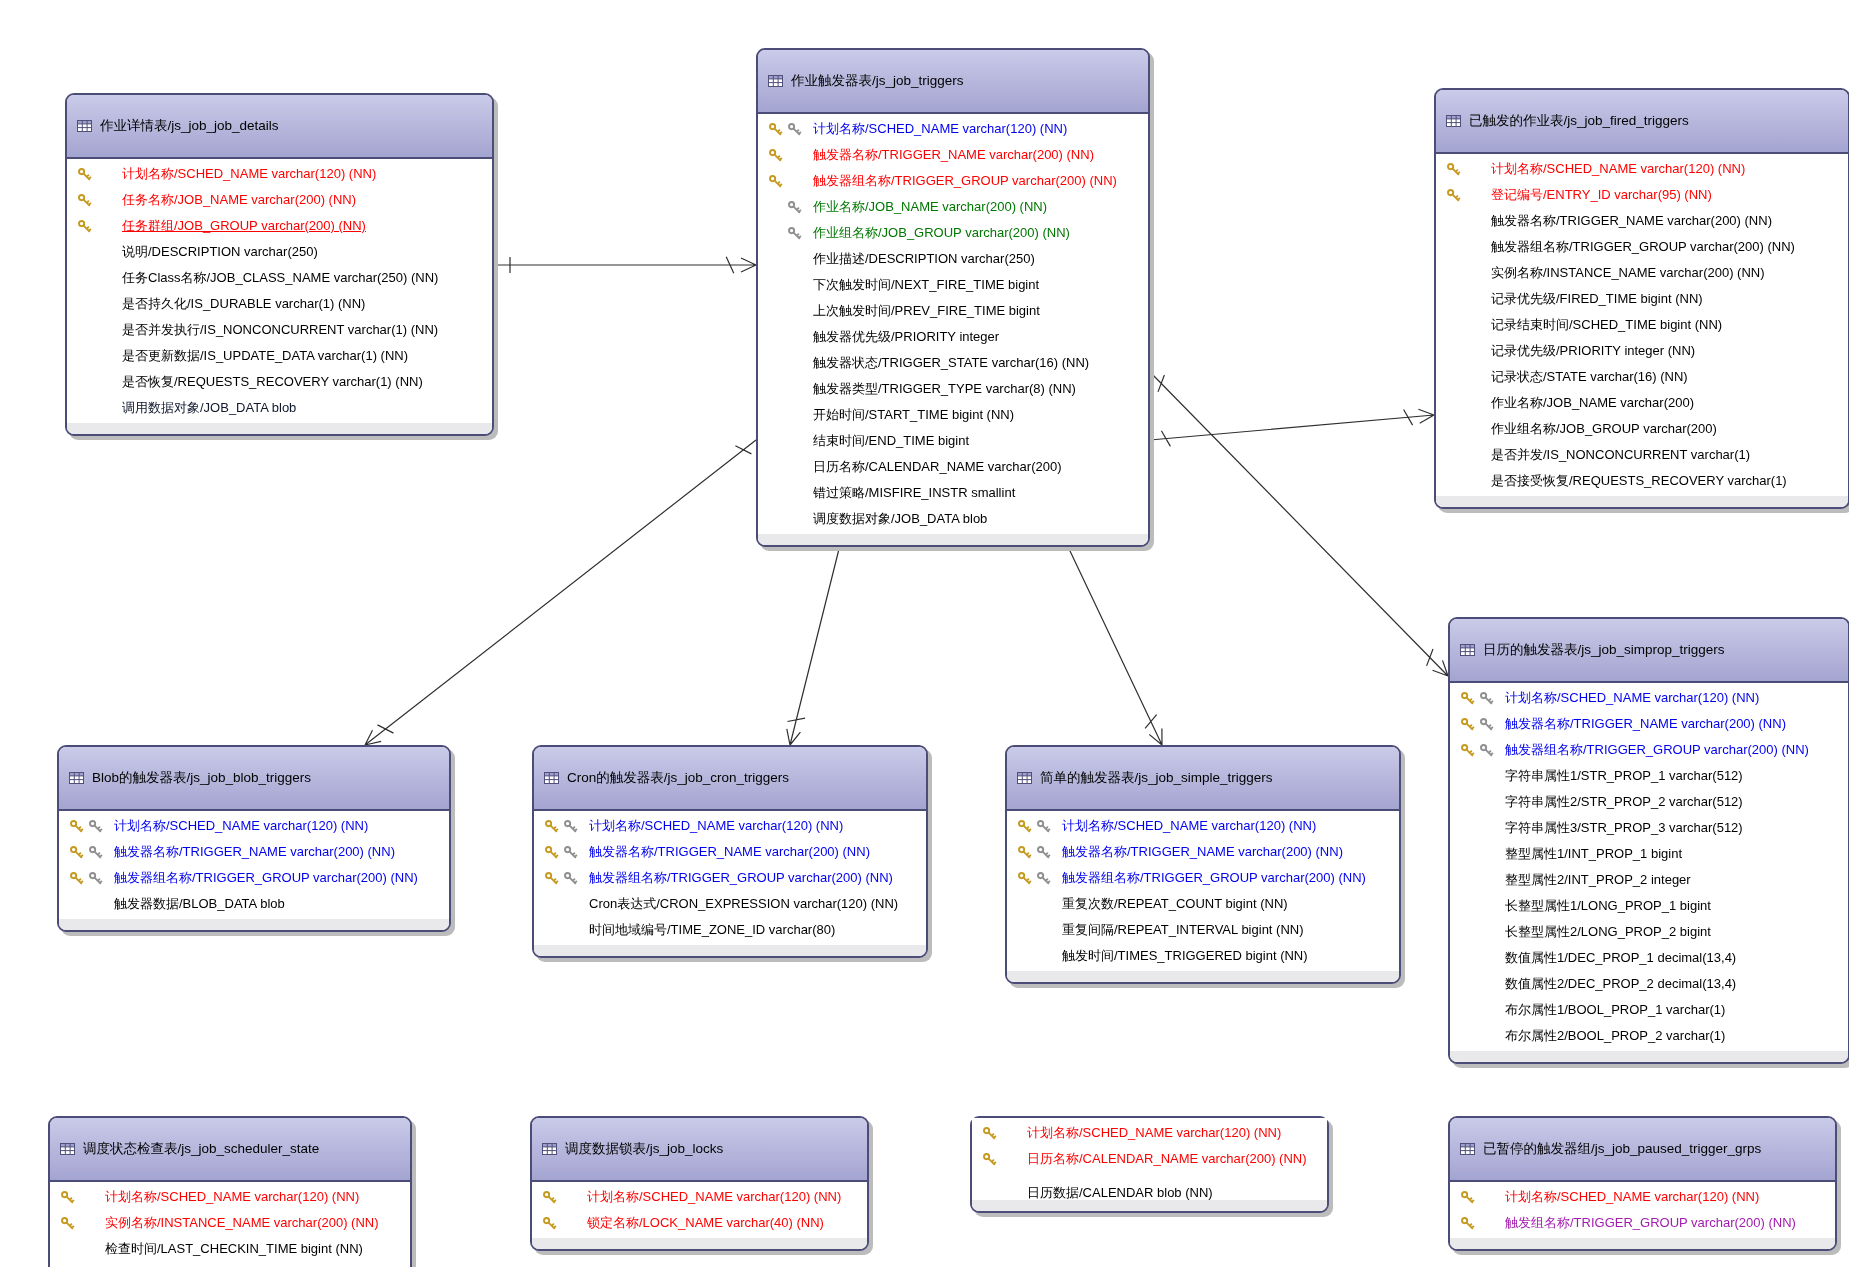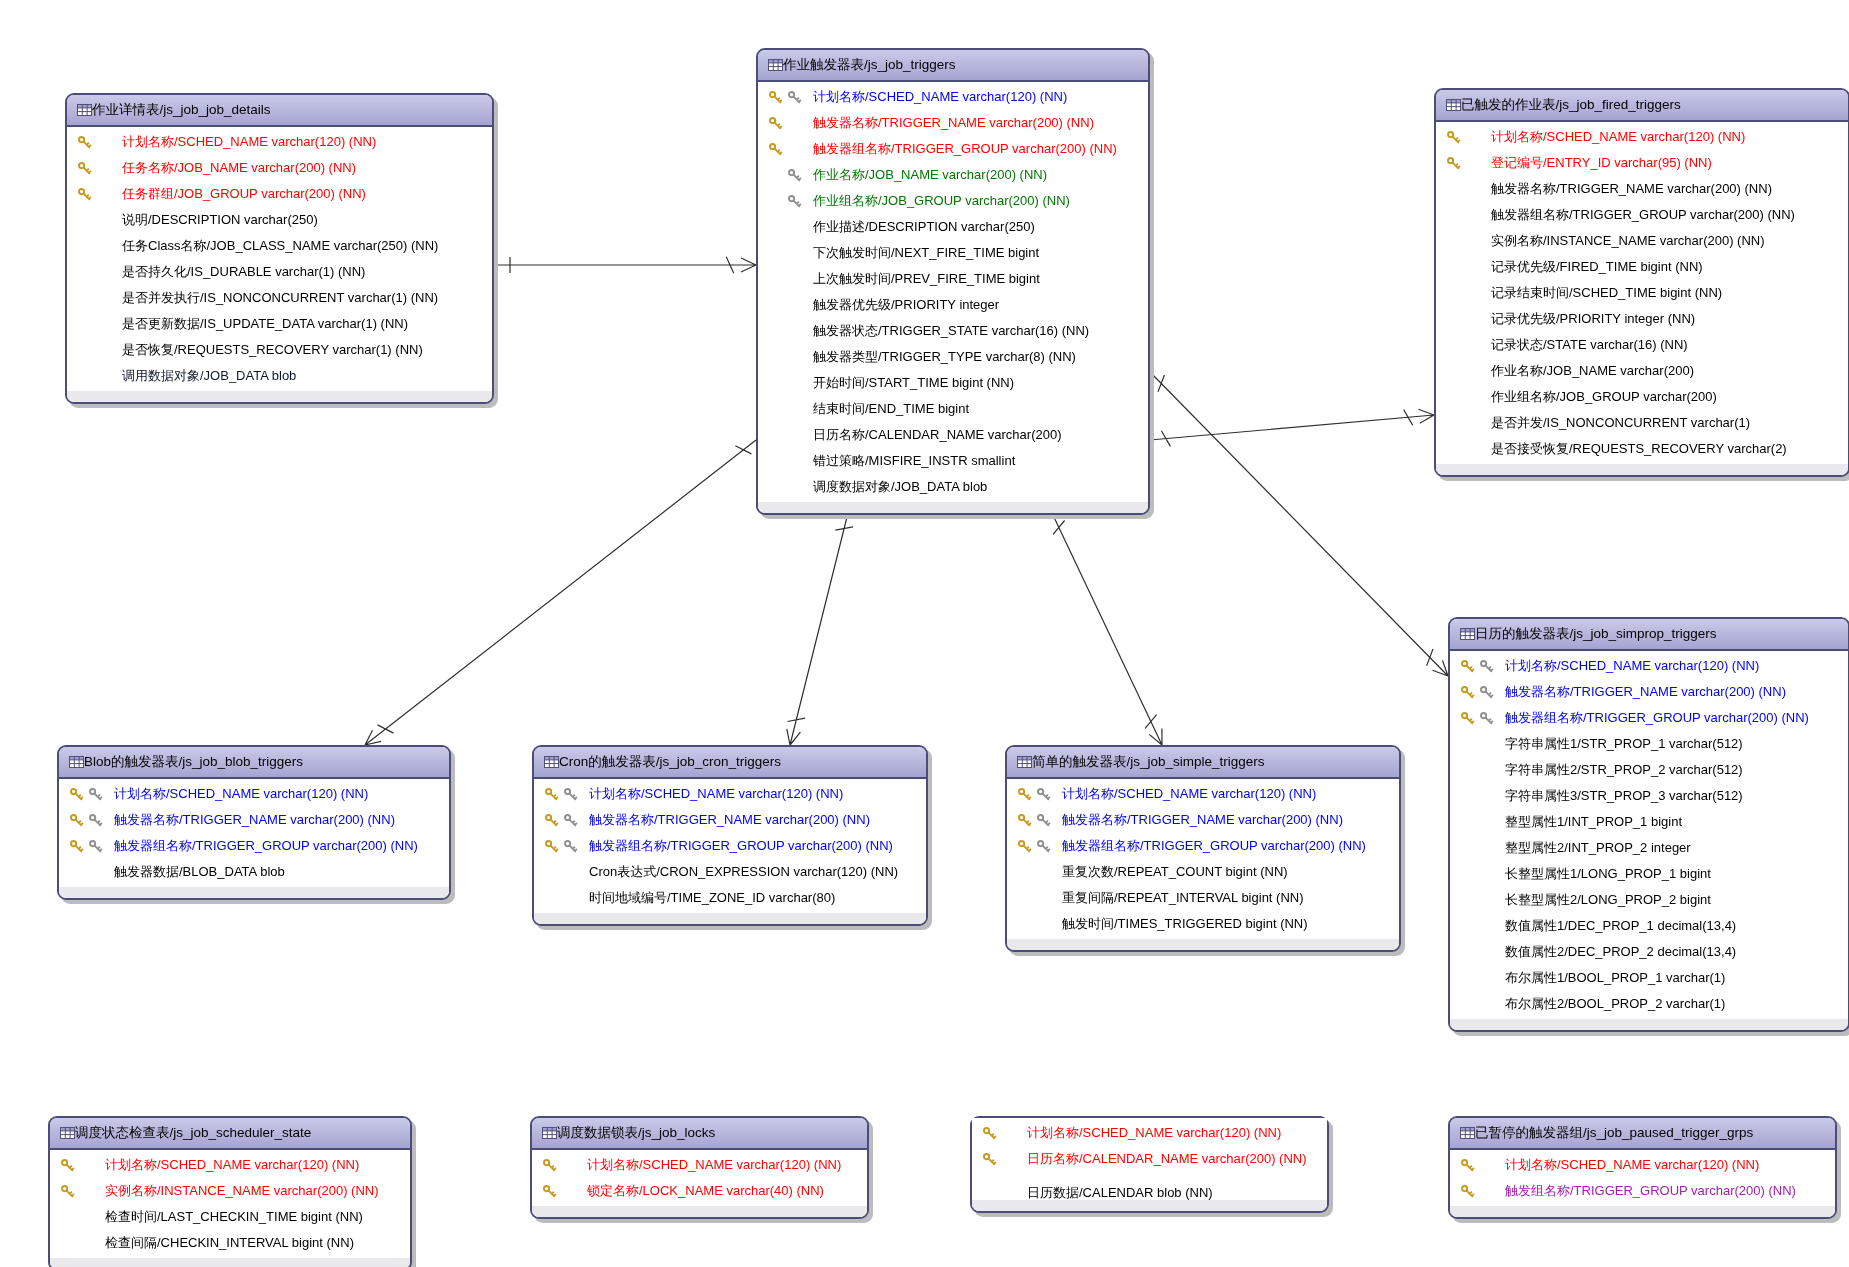--- a/index.html
+++ b/index.html
@@ -1,21 +1,21 @@
 <!DOCTYPE html>
 <html><head>
 <meta charset="utf-8">
 <style>
   html,body{margin:0;padding:0;background:#fff;}
   #canvas{position:relative;width:1849px;height:1267px;background:#ffffff;overflow:hidden;
           font-family:"Liberation Sans", sans-serif;}
   #rels{position:absolute;left:0;top:0;z-index:1;}
   .tbl{position:absolute;z-index:2;background:#ffffff;border:2px solid #4c4c78;border-radius:9px;
        box-shadow:4px 4px 0 0 #bcbcbc;}
-  .tbl-hd{height:30px;display:flex;align-items:center;padding:0 10px;
+  .tbl-hd{height:30px;display:flex;align-items:center;gap:8px;padding:16px 10px;
           background:linear-gradient(#cacae9,#a4a4d1);border-bottom:2px solid #4c4c78;
           border-radius:7px 7px 0 0;font-size:13.5px;color:#000;white-space:nowrap;}
   .tbl-bd{padding:2px 0;background:#fff;}
   .row{height:26px;display:flex;align-items:center;padding-left:8px;}
   .kc{width:19px;min-width:19px;display:flex;justify-content:center;align-items:center;}
   .ftxt{font-size:13px;padding-left:9px;white-space:nowrap;}
   .tbl-ft{height:11px;background:#e9e9ec;border-radius:0 0 7px 7px;}
   .tbl-ttl{white-space:nowrap;}
 </style>
 </head>
@@ -76,21 +76,21 @@
           <span class="ftxt" style="color: rgb(255, 0, 0);">任务名称/JOB_NAME varchar(200) (NN)</span>
         </div>
         <div class="row">
           <span class="kc">
             <svg width="15" height="15" viewBox="0 0 15 15">
               <circle cx="4.6" cy="4.6" r="2.6" fill="none" stroke="#c59a1e" stroke-width="1.9"></circle>
               <path d="M6.6 6.6 L12.3 12.3 M9.8 9.8 L11.4 8.2 M11.9 11.9 L13.4 10.4" fill="none" stroke="#c59a1e" stroke-width="1.9" stroke-linecap="round"></path>
             </svg>
           </span>
           <span class="kc"></span>
-          <span class="ftxt" style="color: rgb(255, 0, 0);">任务群组/JOB_GROUP varchar(200) (NN)</span>
+          <span class="ftxt" style="color: rgb(255, 0, 0); text-decoration: underline;">任务群组/JOB_GROUP varchar(200) (NN)</span>
         </div>
         <div class="row">
           <span class="kc"></span>
           <span class="kc"></span>
           <span class="ftxt" style="color: rgb(0, 0, 0);">说明/DESCRIPTION varchar(250)</span>
         </div>
         <div class="row">
           <span class="kc"></span>
           <span class="kc"></span>
           <span class="ftxt" style="color: rgb(0, 0, 0);">任务Class名称/JOB_CLASS_NAME varchar(250) (NN)</span>
@@ -326,21 +326,21 @@
           <span class="ftxt" style="color: rgb(0, 0, 0);">作业组名称/JOB_GROUP varchar(200)</span>
         </div>
         <div class="row">
           <span class="kc"></span>
           <span class="kc"></span>
           <span class="ftxt" style="color: rgb(0, 0, 0);">是否并发/IS_NONCONCURRENT varchar(1)</span>
         </div>
         <div class="row">
           <span class="kc"></span>
           <span class="kc"></span>
-          <span class="ftxt" style="color: rgb(0, 0, 0);">是否接受恢复/REQUESTS_RECOVERY varchar(2)</span>
+          <span class="ftxt" style="color: rgb(0, 0, 0);">是否接受恢复/REQUESTS_RECOVERY varchar(1)</span>
         </div>
       </div>
       <div class="tbl-ft"></div>
     </div>
   <div class="tbl" style="left:1448px;top:617px;  width:398px;">
       <div class="tbl-hd">
         <svg width="15" height="12" viewBox="0 0 15 12">
           <rect x="0.5" y="0.5" width="14" height="11" fill="#ffffff" stroke="#50507c"></rect>
           <rect x="0.5" y="0.5" width="14" height="3.4" fill="#9f9fce" stroke="#50507c"></rect>
           <line x1="5.3" y1="0.5" x2="5.3" y2="11.5" stroke="#50507c"></line>

